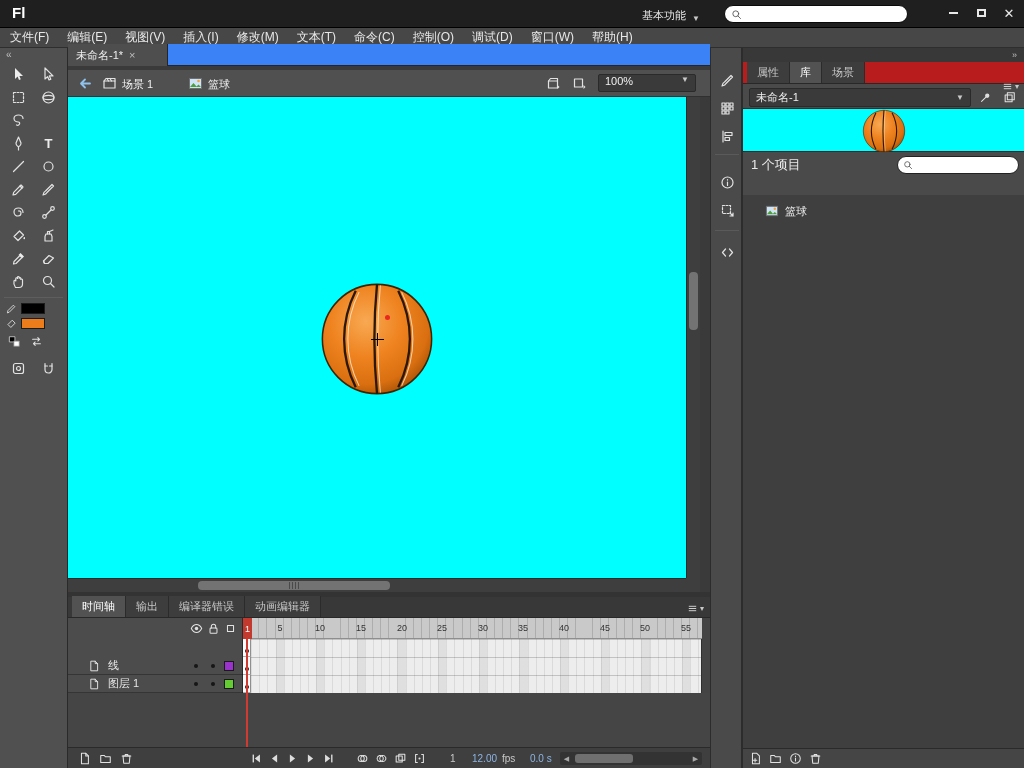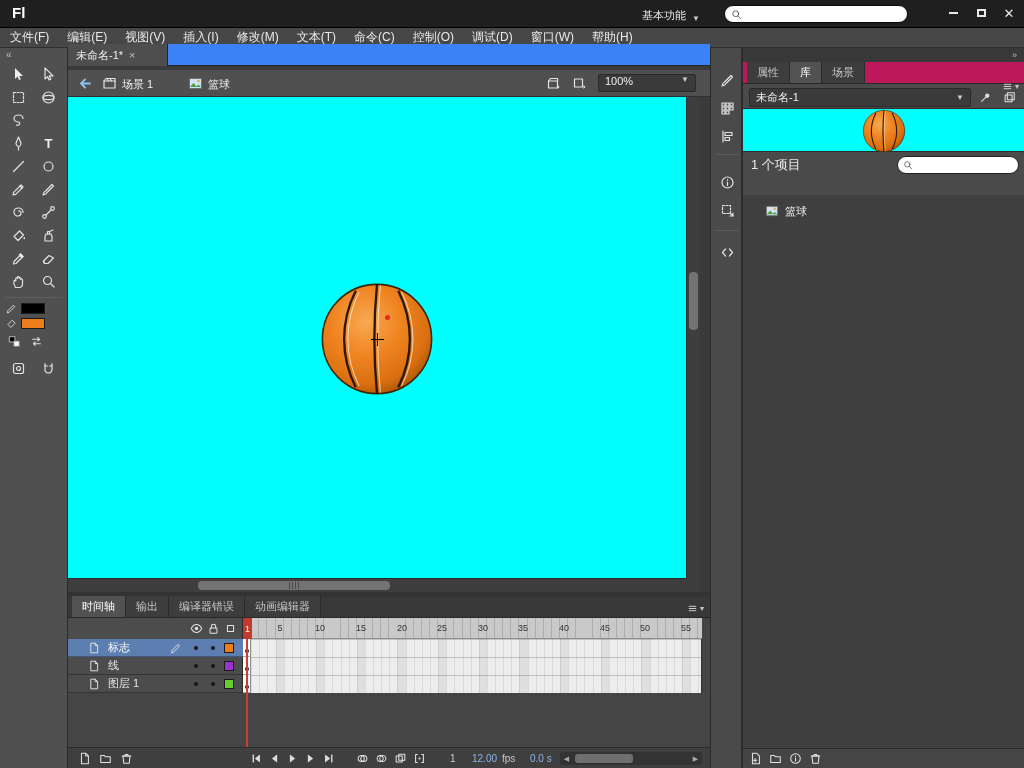--- a/index.html
+++ b/index.html
@@ -81,21 +81,21 @@
   #tl-scroll{left:492px;top:4px;width:142px;height:13px;background:#333;border-radius:2px;display:flex;align-items:center}
   .sarrow{width:13px;text-align:center;font-size:7px;color:#A8A8A8;line-height:13px}
   #tl-thumb{width:58px;height:9px;background:#6F6F6F;border-radius:3px;margin-left:2px}
   
   #dockstrip{left:710px;top:48px;width:32px;height:720px;background:#4A4A4A;border-left:1px solid #2C2C2C;border-right:1px solid #2C2C2C}
   .dsbtn{position:absolute;left:3px;width:26px;height:24px;display:flex;align-items:center;justify-content:center;border-radius:3px}
   .dssep{position:absolute;left:4px;width:24px;height:1px;background:#3A3A3A;border-bottom:1px solid #5A5A5A}
   
   #dock{left:742px;top:48px;width:282px;height:720px;background:#4A4A4A;border-left:1px solid #2C2C2C}
   #dock-mini{left:0;top:0;width:282px;height:14px;background:#383838;text-align:right;font-size:9px;color:#BFBFBF;line-height:14px;padding-right:8px}
-  #dock-tabs{left:0;top:14px;width:282px;height:22px;background:#be185d;border-bottom:1px solid #282828;display:flex;align-items:flex-end;padding-left:4px}
+  #dock-tabs{left:0;top:14px;width:282px;height:22px;background:#b91c1c;border-bottom:1px solid #282828;display:flex;align-items:flex-end;padding-left:4px}
   #libselect{left:6px;top:40px;width:222px;height:19px;background:#3A3A3A;border:1px solid #2A2A2A;border-radius:2px;display:flex;align-items:center;padding:0 6px;font-size:11px;color:#EFEFEF;justify-content:space-between}
   .libtool{position:absolute;top:40px;width:20px;height:19px;display:flex;align-items:center;justify-content:center}
   #libpreview{left:0;top:60px;width:282px;height:44px;background:#00FFFF;border-top:1px solid #2C2C2C;border-bottom:1px solid #2C2C2C}
   #libcount{left:8px;top:104px;height:26px;line-height:26px;font-size:13px;color:#E9E9E9}
   #libsearch{left:154px;top:108px;width:122px;height:18px;background:#FFF;border-radius:9px;border:1px solid #222;display:flex;align-items:center;padding-left:5px;gap:3px}
   #libsearch input{border:none;outline:none;background:transparent;font-size:11px;width:92px;color:#222;font-family:inherit}
   #libhead{left:0;top:130px;width:282px;height:17px;background:linear-gradient(#EDEDED,#C6C6C6);border-bottom:1px solid #8E8E8E}
   #libhead span{position:absolute;top:0;line-height:16px;font-size:11px;color:#161616}
   #liblist{left:0;top:147px;width:282px;height:553px;background:#3F3F3F}
   #libitem{position:absolute;left:0;top:7px;width:282px;height:18px}
@@ -447,33 +447,20 @@
   <span class="rnum" style="left:577px">50</span>
   <span class="rnum" style="left:618px">55</span>
 
   <div id="fgrid" class="abs"></div>
   <div class="fcell" style="top:47px"></div>
   <div class="fcell" style="top:65px"></div>
   <div class="fcell" style="top:83px"></div>
   <div id="phhead" class="abs">1</div>
   <div id="phline" class="abs"></div>
 
-  <div class="abs lrow sel" style="top:47px">
-    <svg class="abs i" style="left:20px;top:3px" width="12" height="12" viewBox="0 0 15 15">
-        <path d="M4 1.5h5l3 3V13.5H4z"></path>
-        <path d="M9 1.5V4.5h3"></path>
-      </svg>
-    <span class="lname">标志</span>
-    <svg class="abs i" style="left:102px;top:3px" width="12" height="12" viewBox="0 0 15 15">
-        <path d="M2 13l.7-2.7L10 3l2 2-7.3 7.3z"></path>
-      </svg>
-    <span class="ldot" style="left:126px"></span>
-    <span class="ldot" style="left:143px"></span>
-    <span class="lsq" style="background:#F07D1E"></span>
-  </div>
   <div class="abs lrow" style="top:65px">
     <svg class="abs i" style="left:20px;top:3px" width="12" height="12" viewBox="0 0 15 15">
         <path d="M4 1.5h5l3 3V13.5H4z"></path>
         <path d="M9 1.5V4.5h3"></path>
       </svg>
     <span class="lname">线</span>
     <span class="ldot" style="left:126px"></span>
     <span class="ldot" style="left:143px"></span>
     <span class="lsq" style="background:#9933CC"></span>
   </div>

